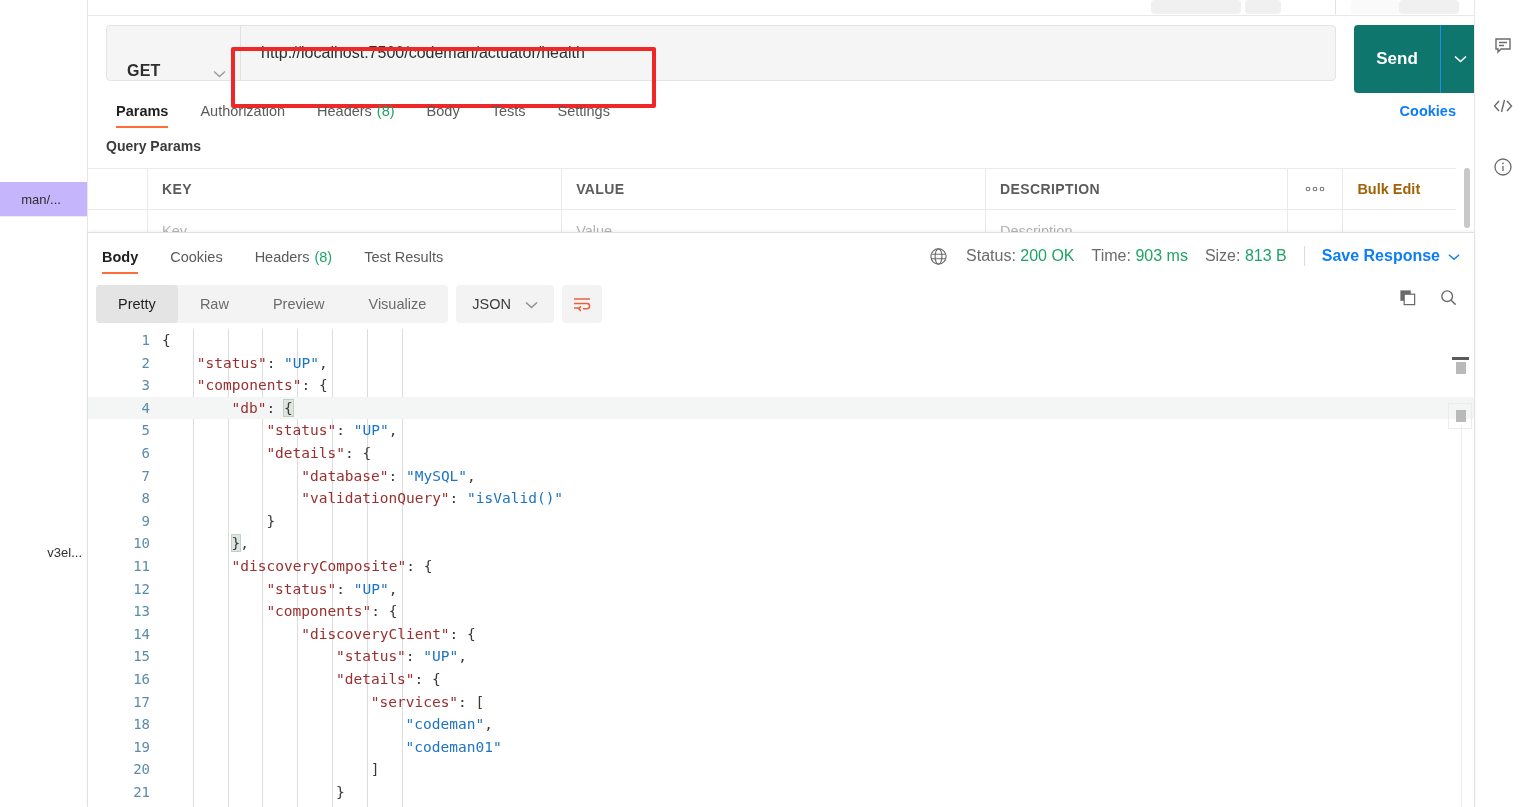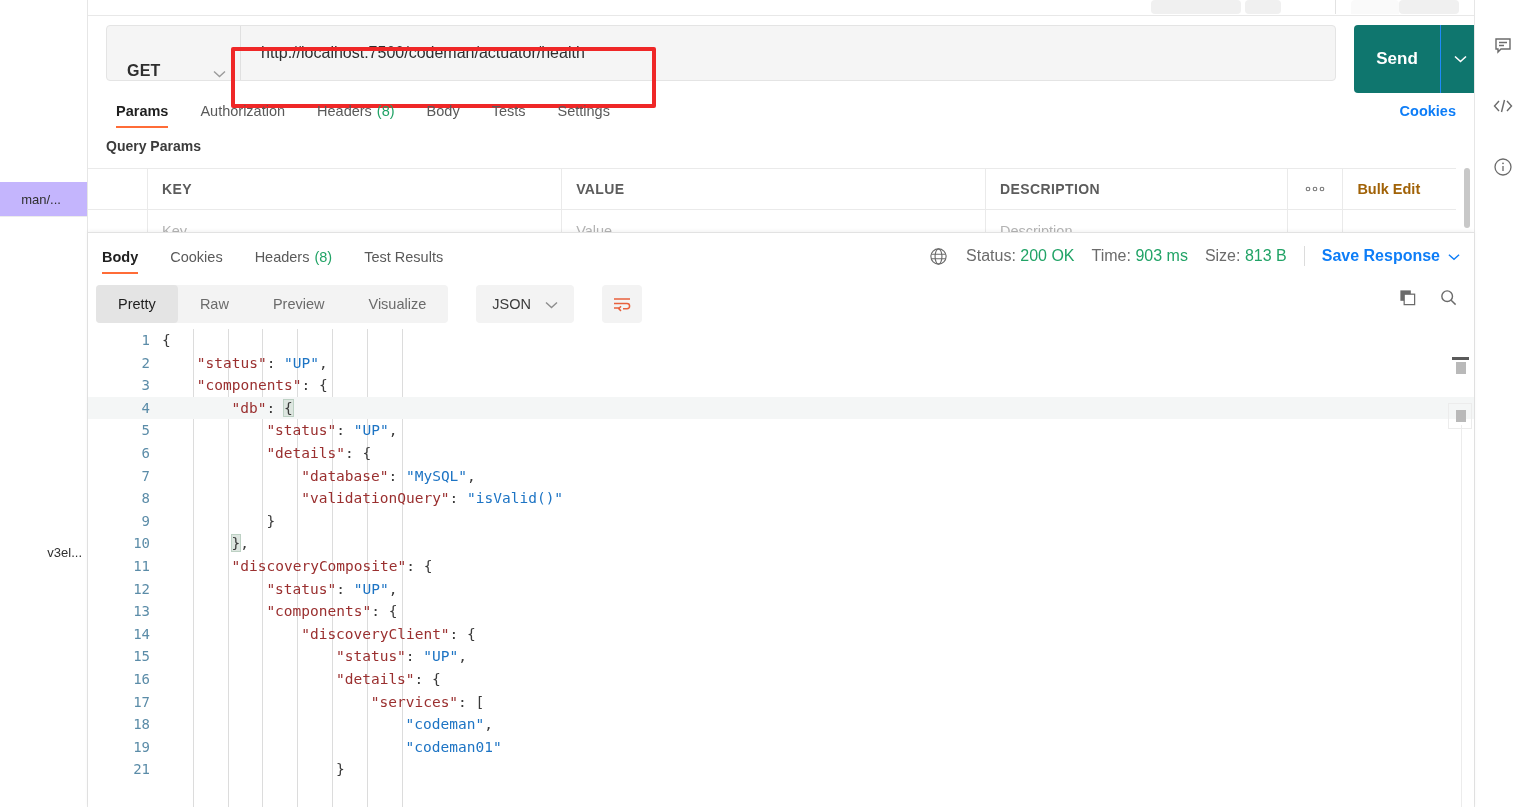--- a/index.html
+++ b/index.html
@@ -132,21 +132,21 @@
 
   .res-meta { position: absolute; right: 14px; top: 8px; height: 30px;
     display: flex; align-items: center; gap: 0; font-size: 16px; }
   .globe { margin-right: 18px; color:#6b6b6b; display:flex; align-items:center; }
   .meta-item { color: #6b6b6b; margin-right: 17px; white-space: nowrap; }
   .meta-item b { font-weight: normal; color: #21a366; }
   .meta-sep { width: 1px; height: 20px; background: #dcdcdc; margin-right: 17px; }
   .save-resp { color: #0d7df7; font-weight: bold; display:flex; align-items:center; gap:8px; }
 
   
-  .view-toolbar { position: absolute; left: 8px; top: 52px; display: flex; align-items: center; gap: 28px; }
+  .view-toolbar { position: absolute; left: 8px; top: 52px; display: flex; align-items: center; gap: 8px; }
   .seg { display: flex; background: #f3f3f3; border-radius: 4px; height: 38px; align-items: stretch; }
   .seg-item { display:flex; align-items:center; padding: 0 22px; font-size: 14.5px; color:#6b6b6b;
     border-radius: 4px; }
   .seg-item.active { background: #e4e4e4; color: #1f1f1f; }
   .fmt-sel { display:flex; align-items:center; gap: 14px; background:#f3f3f3; border-radius:4px;
     height:38px; padding: 0 16px; font-size: 14.5px; color: #3b3b3b; }
   .wrap-btn { width: 40px; height: 38px; background:#f3f3f3; border-radius:4px;
     display:flex; align-items:center; justify-content:center; }
 
   .res-actions { position: absolute; right: 16px; top: 55px; display: flex; align-items: center; gap: 22px;
@@ -427,20 +427,21 @@
           <div class="cline"><span class="gut">10</span><span class="ctext" style="left: 143.6px;"><span class="p brace-hl">}</span><span class="p">,</span></span></div>
           <div class="cline"><span class="gut">11</span><span class="ctext" style="left: 143.6px;"><span class="k">"discoveryComposite"</span><span class="p">: </span><span class="p">{</span></span></div>
           <div class="cline"><span class="gut">12</span><span class="ctext" style="left: 178.4px;"><span class="k">"status"</span><span class="p">: </span><span class="s">"UP"</span><span class="p">,</span></span></div>
           <div class="cline"><span class="gut">13</span><span class="ctext" style="left: 178.4px;"><span class="k">"components"</span><span class="p">: </span><span class="p">{</span></span></div>
           <div class="cline"><span class="gut">14</span><span class="ctext" style="left: 213.2px;"><span class="k">"discoveryClient"</span><span class="p">: </span><span class="p">{</span></span></div>
           <div class="cline"><span class="gut">15</span><span class="ctext" style="left: 248px;"><span class="k">"status"</span><span class="p">: </span><span class="s">"UP"</span><span class="p">,</span></span></div>
           <div class="cline"><span class="gut">16</span><span class="ctext" style="left: 248px;"><span class="k">"details"</span><span class="p">: </span><span class="p">{</span></span></div>
           <div class="cline"><span class="gut">17</span><span class="ctext" style="left: 282.8px;"><span class="k">"services"</span><span class="p">: </span><span class="p">[</span></span></div>
           <div class="cline"><span class="gut">18</span><span class="ctext" style="left: 317.6px;"><span class="s">"codeman"</span><span class="p">,</span></span></div>
           <div class="cline"><span class="gut">19</span><span class="ctext" style="left: 317.6px;"><span class="s">"codeman01"</span></span></div>
+          <div class="cline"><span class="gut">20</span><span class="ctext" style="left: 282.8px;"><span class="p">]</span></span></div>
           <div class="cline"><span class="gut">21</span><span class="ctext" style="left: 248px;"><span class="p">}</span></span></div>
         </div>
 
       <div class="vscroll-track"></div>
       <div class="vs-cap" style="top:28px;"></div>
       <div class="vs-mark" style="top:33px;"></div>
       <div class="vs-box" style="top:74px;"></div>
       <div class="vs-mark" style="top:81px;"></div>
     </div>
   </div>

